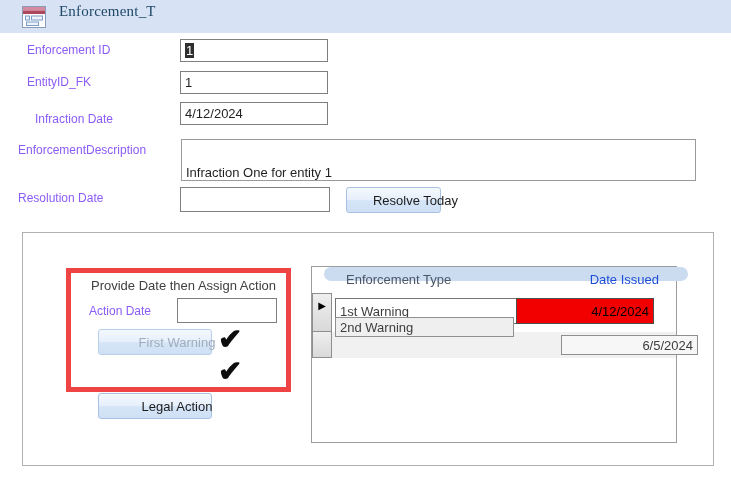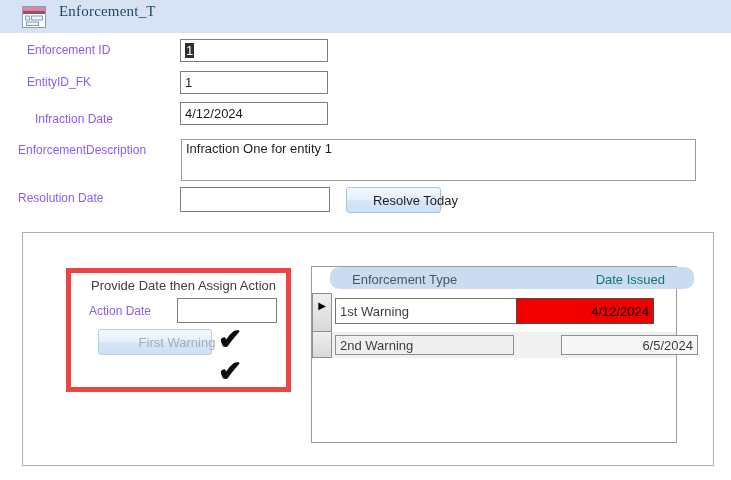--- a/index.html
+++ b/index.html
@@ -18,44 +18,44 @@
     left:59px; top:3px; font-family:"Liberation Serif", serif;
     font-size:15px; color:var(--title-color); letter-spacing:0.2px;
   }
 
   
   .lbl { font-size:12px; color:#8b5cf6; white-space:nowrap; }
   .tbox {
     background:#fff; border:1px solid #7f7f7f; font-size:13px; color:#1f1f1f;
     padding:0 4px; display:flex; align-items:center; overflow:hidden;
   }
-  .tbox.multi { align-items:flex-start; padding-top:1px; border-color:#9a9a9a; }
+  .tbox.multi { align-items:flex-end; padding-top:10px; border-color:#9a9a9a; }
   .sel-text { background:#2e2e2e; color:#fff; padding:0 1px; }
 
   
   .btn {
     display:flex; align-items:center; justify-content:center;
     font-size:13px; color:#1c1c1c; border:1px solid #a9c2e3; border-radius:3px;
     background:linear-gradient(to bottom, #f4f9fe 0%, #e6effb 48%, #d6e5f7 52%, #cfe0f6 100%);
     cursor:pointer; white-space:nowrap;padding-left:44px;
   }
   .btn.disabled { color:#9fadbd; border-color:#b9cfe9; }
 
   
   .outer-box { left:22px; top:232px; width:692px; height:234px; border:1px solid #b0b0b0; background:#fff; }
   .panel { left:66px; top:268px; width:225px; height:124px; border:5px solid #ef4444; background:#fff; }
   .panel-title { left:0; top:5px; width:225px; text-align:center; font-size:13px; color:#404040; }
   .check { font-size:29px; font-weight:bold; color:#0d0d0d; line-height:1; }
 
   
   .subform-label { left:308px; top:243px; }
   .subform { left:311px; top:266px; width:366px; height:177px; border:1px solid #9c9c9c; background:#fff; }
-  .sf-header { left:18px; top:0; width:364px; height:22px; background:var(--table-header-bg);border-radius:9px; }
+  .sf-header { left:12px; top:0; width:364px; height:14px; background:var(--table-header-bg);border-radius:9px; }
   .sf-header .h1 { position:absolute; left:22px; top:5px; color:#4a5568; }
-  .sf-header .h2 { position:absolute; right:29px; top:5px; color:#0f766e; }
+  .sf-header .h2 { position:absolute; right:29px; top:5px; color:#1d4ed8; }
   .row2-band { left:0; top:65px; width:364px; height:26px; background:#f1f1f1; }
   .rec-sel {
     border:1px solid #8f8f8f; background:linear-gradient(to bottom,#efefef,#d9d9d9);
     display:flex; justify-content:center;
   }
   .rec-sel .tri { font-size:10px; color:#000; line-height:1; margin-top:7px; }
   .cell { border:1px solid #757575; font-size:13px; display:flex; align-items:center; padding:0 4px; }
   .cell.date { justify-content:flex-end; }
   .cell.red { background:var(--highlight-red); border-color:#4d4d4d; color:#000; }
   .cell.gray { background:#efefef; border-color:#8f8f8f; }
@@ -110,34 +110,35 @@
     <div class="abs lbl" style="left:18px; top:31px;">Action Date</div>
     <div class="abs tbox" style="left:106px; top:25px; width:100px; height:25px;">
         <span></span>
       </div>
 
     <div class="abs btn disabled" style="left:27px; top:56px; width:114px; height:26px;">First Warning</div>
     <div class="abs check" style="left:147px; top:52px;">✔</div>
 
     <div class="abs check" style="left:147px; top:84px;">✔</div>
 
+    <div class="abs btn" style="left:27px; top:120px; width:114px; height:26px;">Legal Action</div>
   </div>
 
   <div class="abs subform">
     <div class="abs sf-header">
       <span class="h1">Enforcement Type</span>
       <span class="h2">Date Issued</span>
     </div>
 
     <div class="abs row2-band"></div>
 
     <div class="abs rec-sel" style="left:0; top:26px; width:20px; height:39px;">
       <span class="tri">▶</span>
     </div>
     <div class="abs cell" style="left:23px; top:31px; width:202px; height:26px;">1st Warning</div>
     <div class="abs cell date red" style="left:204px; top:31px; width:138px; height:26px;">4/12/2024</div>
 
     <div class="abs rec-sel" style="left:0; top:64px; width:20px; height:27px;"></div>
-    <div class="abs cell gray" style="left:23px; top:68px; width:179px; height:20px;">2nd Warning</div>
+    <div class="abs cell gray" style="left:23px; top:50px; width:179px; height:20px;">2nd Warning</div>
     <div class="abs cell date gray2" style="left:204px; top:68px; width:137px; height:20px;">6/5/2024</div>
   </div>
 
 </div>
 
 </body></html>

